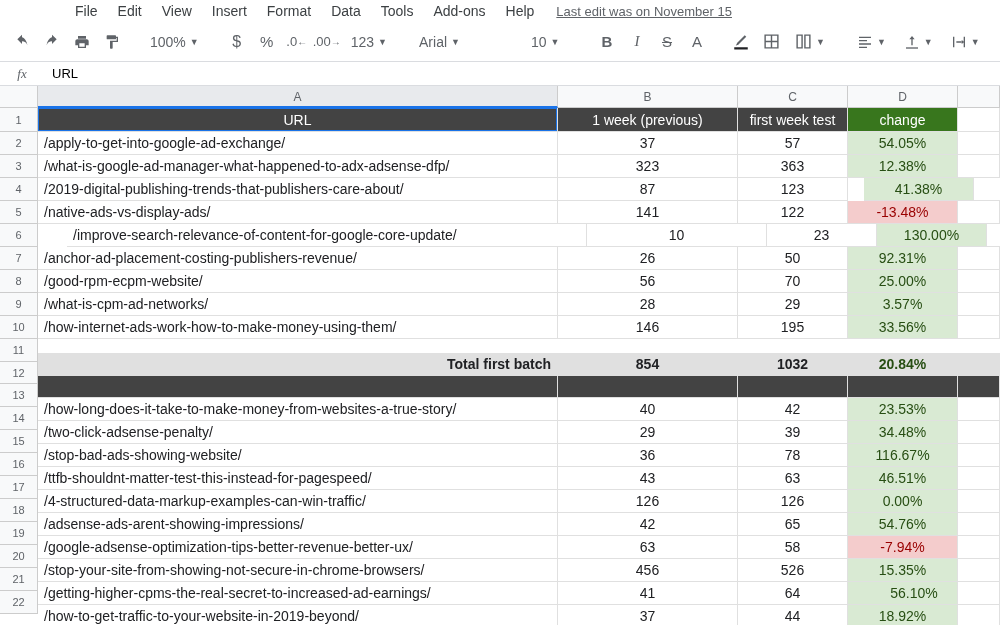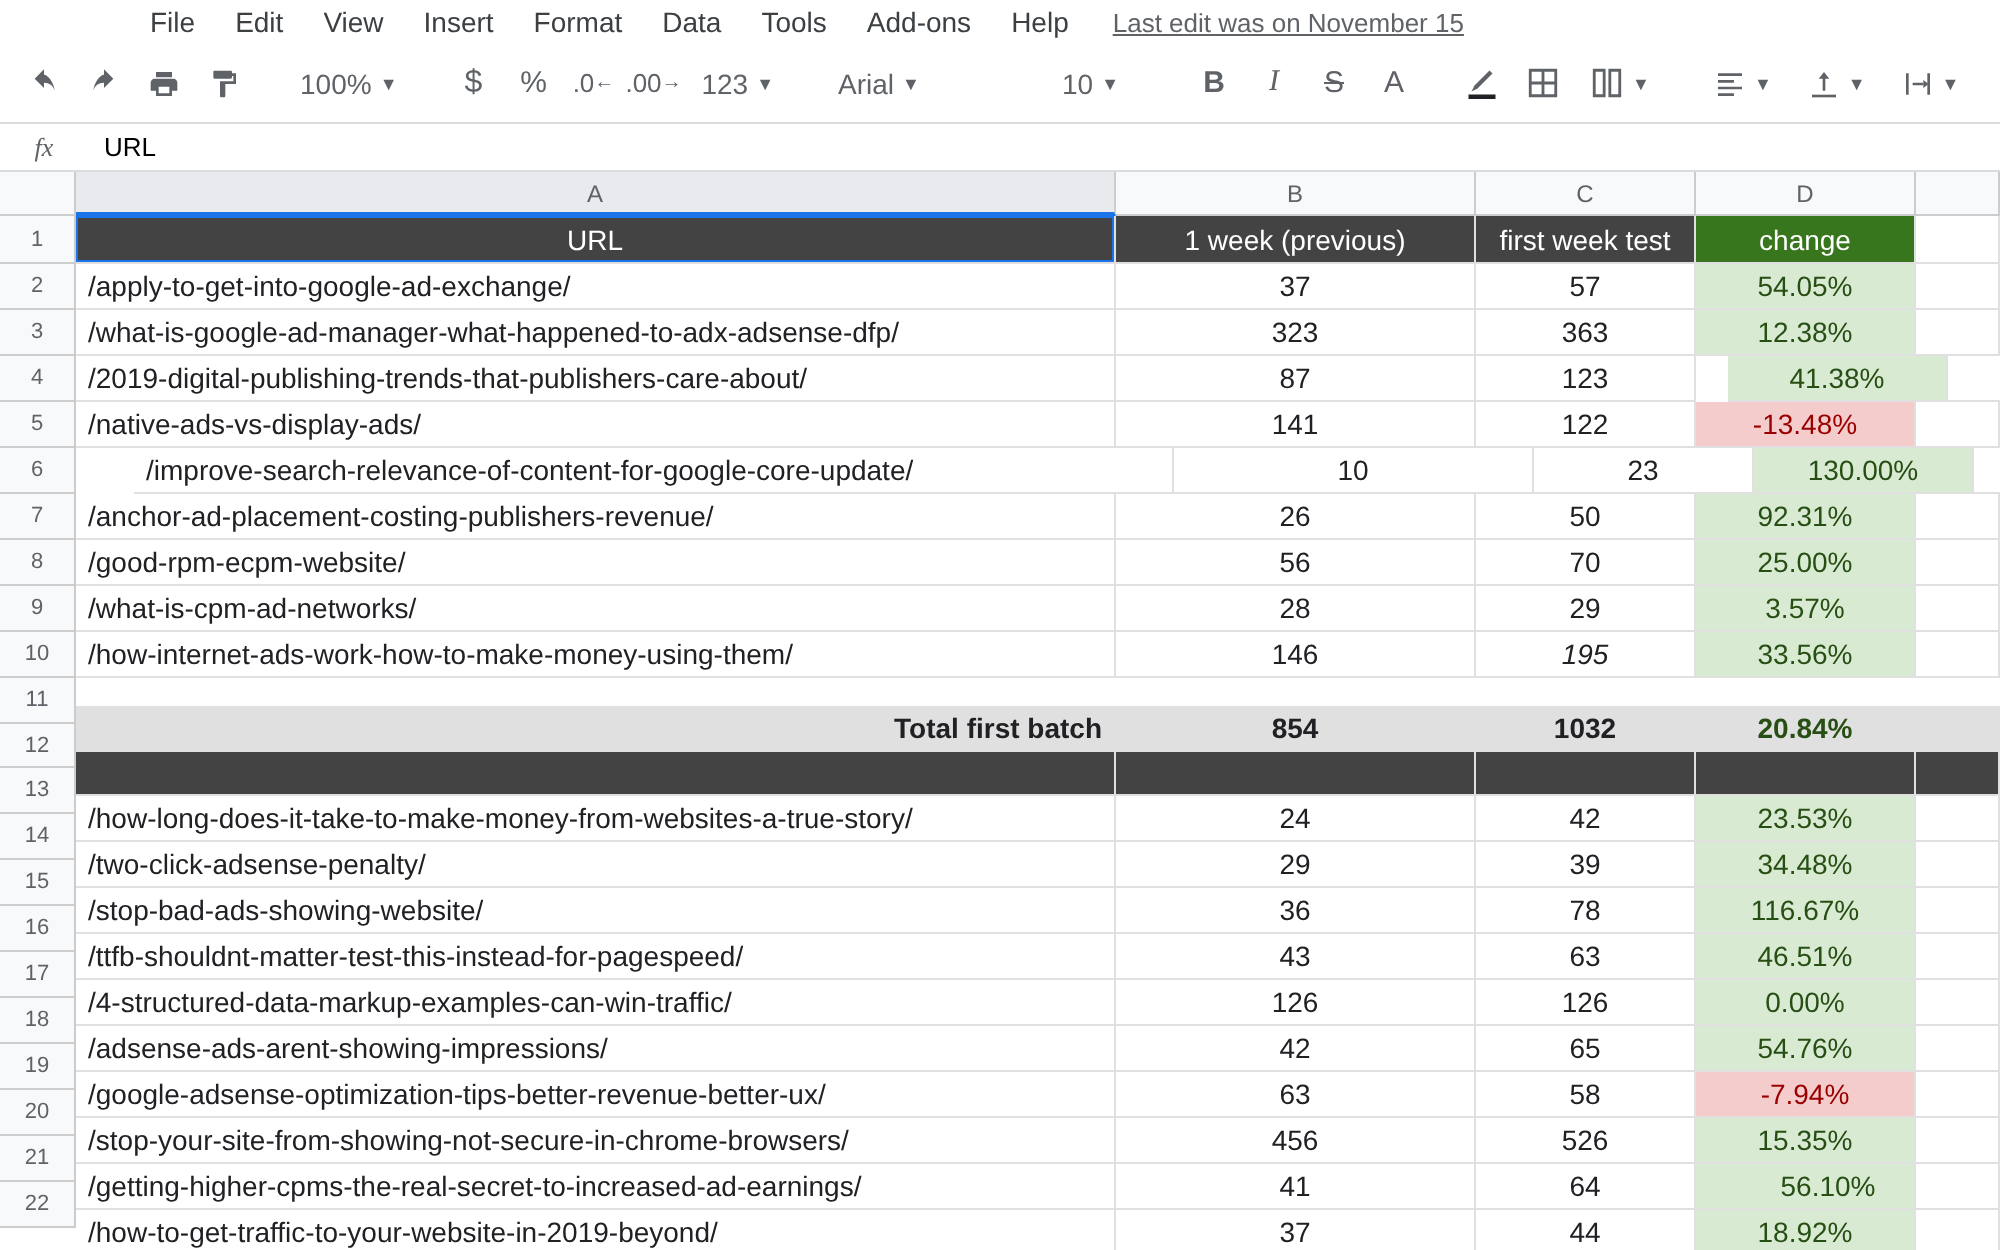--- a/index.html
+++ b/index.html
@@ -256,41 +256,41 @@
           <div class="row" style="height: 23px;">
             <div class="cell " style="width: 520px;">/what-is-cpm-ad-networks/</div>
             <div class="cell txt-c" style="width: 180px;">28</div>
             <div class="cell txt-c" style="width: 110px;">29</div>
             <div class="cell change-pos txt-c" style="width: 110px;">3.57%</div>
             <div class="cell " style="width: 42px;"></div>
           </div>
           <div class="row" style="height: 23px;">
             <div class="cell " style="width: 520px;">/how-internet-ads-work-how-to-make-money-using-them/</div>
             <div class="cell txt-c" style="width: 180px;">146</div>
-            <div class="cell txt-c" style="width: 110px; font-style: italic;">195</div>
+            <div class="cell txt-c" style="width: 110px;">195</div>
             <div class="cell change-pos txt-c" style="width: 110px;">33.56%</div>
             <div class="cell " style="width: 42px;"></div>
           </div>
           <div class="row total-row" style="height: 23px; margin-top: 14px;">
             <div class="cell txt-r" style="width: 520px;">Total first batch</div>
             <div class="cell txt-c" style="width: 180px;">854</div>
             <div class="cell txt-c" style="width: 110px;">1032</div>
             <div class="cell change-pos txt-c" style="width: 110px; font-weight: bold;">20.84%</div>
             <div class="cell " style="width: 42px;"></div>
           </div>
           <div class="row blank-dark" style="height: 22px;">
             <div class="cell " style="width: 520px;"></div>
             <div class="cell " style="width: 180px;"></div>
             <div class="cell " style="width: 110px;"></div>
             <div class="cell " style="width: 110px;"></div>
             <div class="cell " style="width: 42px;"></div>
           </div>
           <div class="row" style="height: 23px;">
             <div class="cell " style="width: 520px;">/how-long-does-it-take-to-make-money-from-websites-a-true-story/</div>
-            <div class="cell txt-c" style="width: 180px;">24</div>
+            <div class="cell txt-c" style="width: 180px;">40</div>
             <div class="cell txt-c" style="width: 110px;">42</div>
             <div class="cell change-pos txt-c" style="width: 110px;">23.53%</div>
             <div class="cell " style="width: 42px;"></div>
           </div>
           <div class="row" style="height: 23px;">
             <div class="cell " style="width: 520px;">/two-click-adsense-penalty/</div>
             <div class="cell txt-c" style="width: 180px;">29</div>
             <div class="cell txt-c" style="width: 110px;">39</div>
             <div class="cell change-pos txt-c" style="width: 110px;">34.48%</div>
             <div class="cell " style="width: 42px;"></div>

